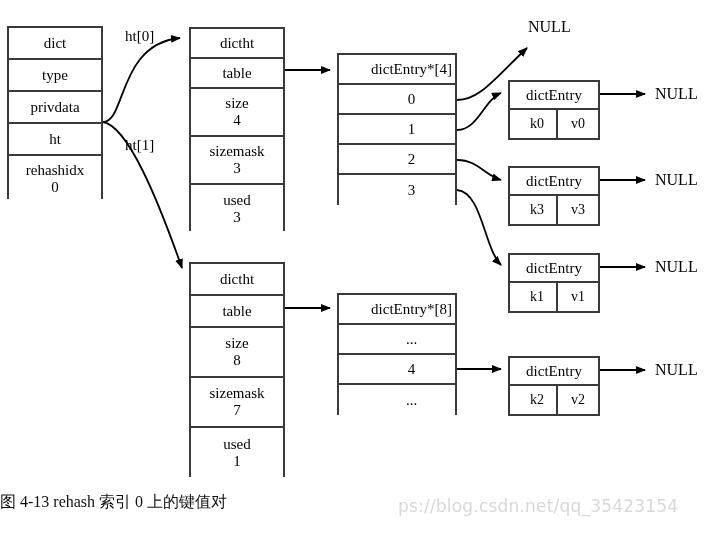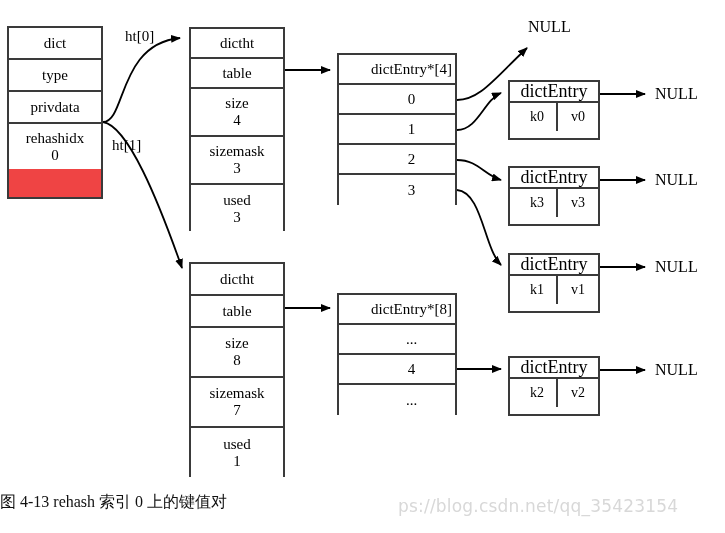--- a/index.html
+++ b/index.html
@@ -69,26 +69,26 @@
   
   .entry {
     position: absolute;
     border: 2px solid #3a3a3a;
     background: #fff;
     width: 92px;
     height: 60px;
     box-sizing: border-box;
   }
   .entry .head {
-    height: 21px;
+    height: 28px;
     border-bottom: 2px solid #3a3a3a;
     display: flex;
     align-items: center;
     justify-content: center;
-    font-size: 18px;
+    font-size: 15px;
     box-sizing: border-box;
   }
   .entry .kv {
     height: 28px;
     display: flex;
     box-sizing: border-box;
     padding-left: 8px;
   }
   .entry .kv > div {
     flex: 1 1 50%;
@@ -167,28 +167,31 @@
   <div class="struct" id="dict-struct">
     <div class="cell">
       <span>dict</span>
     </div>
     <div class="cell">
       <span>type</span>
     </div>
     <div class="cell">
       <span>privdata</span>
     </div>
+    <div class="cell">
+      <span>ht</span>
+    </div>
     <div class="cell tall">
       <span>rehashidx</span>
       <span class="val">0</span>
     </div>
   </div>
 
   <div class="lbl" style="left:125px; top:28px;">ht[0]</div>
-  <div class="lbl" style="left:112px; top:137px;">ht[1]</div>
+  <div class="lbl" style="left:125px; top:137px;">ht[1]</div>
 
   <div class="struct dictht" id="dictht0">
     <div class="cell one">
       <span>dictht</span>
     </div>
     <div class="cell one">
       <span>table</span>
     </div>
     <div class="cell two">
       <span>size</span>

